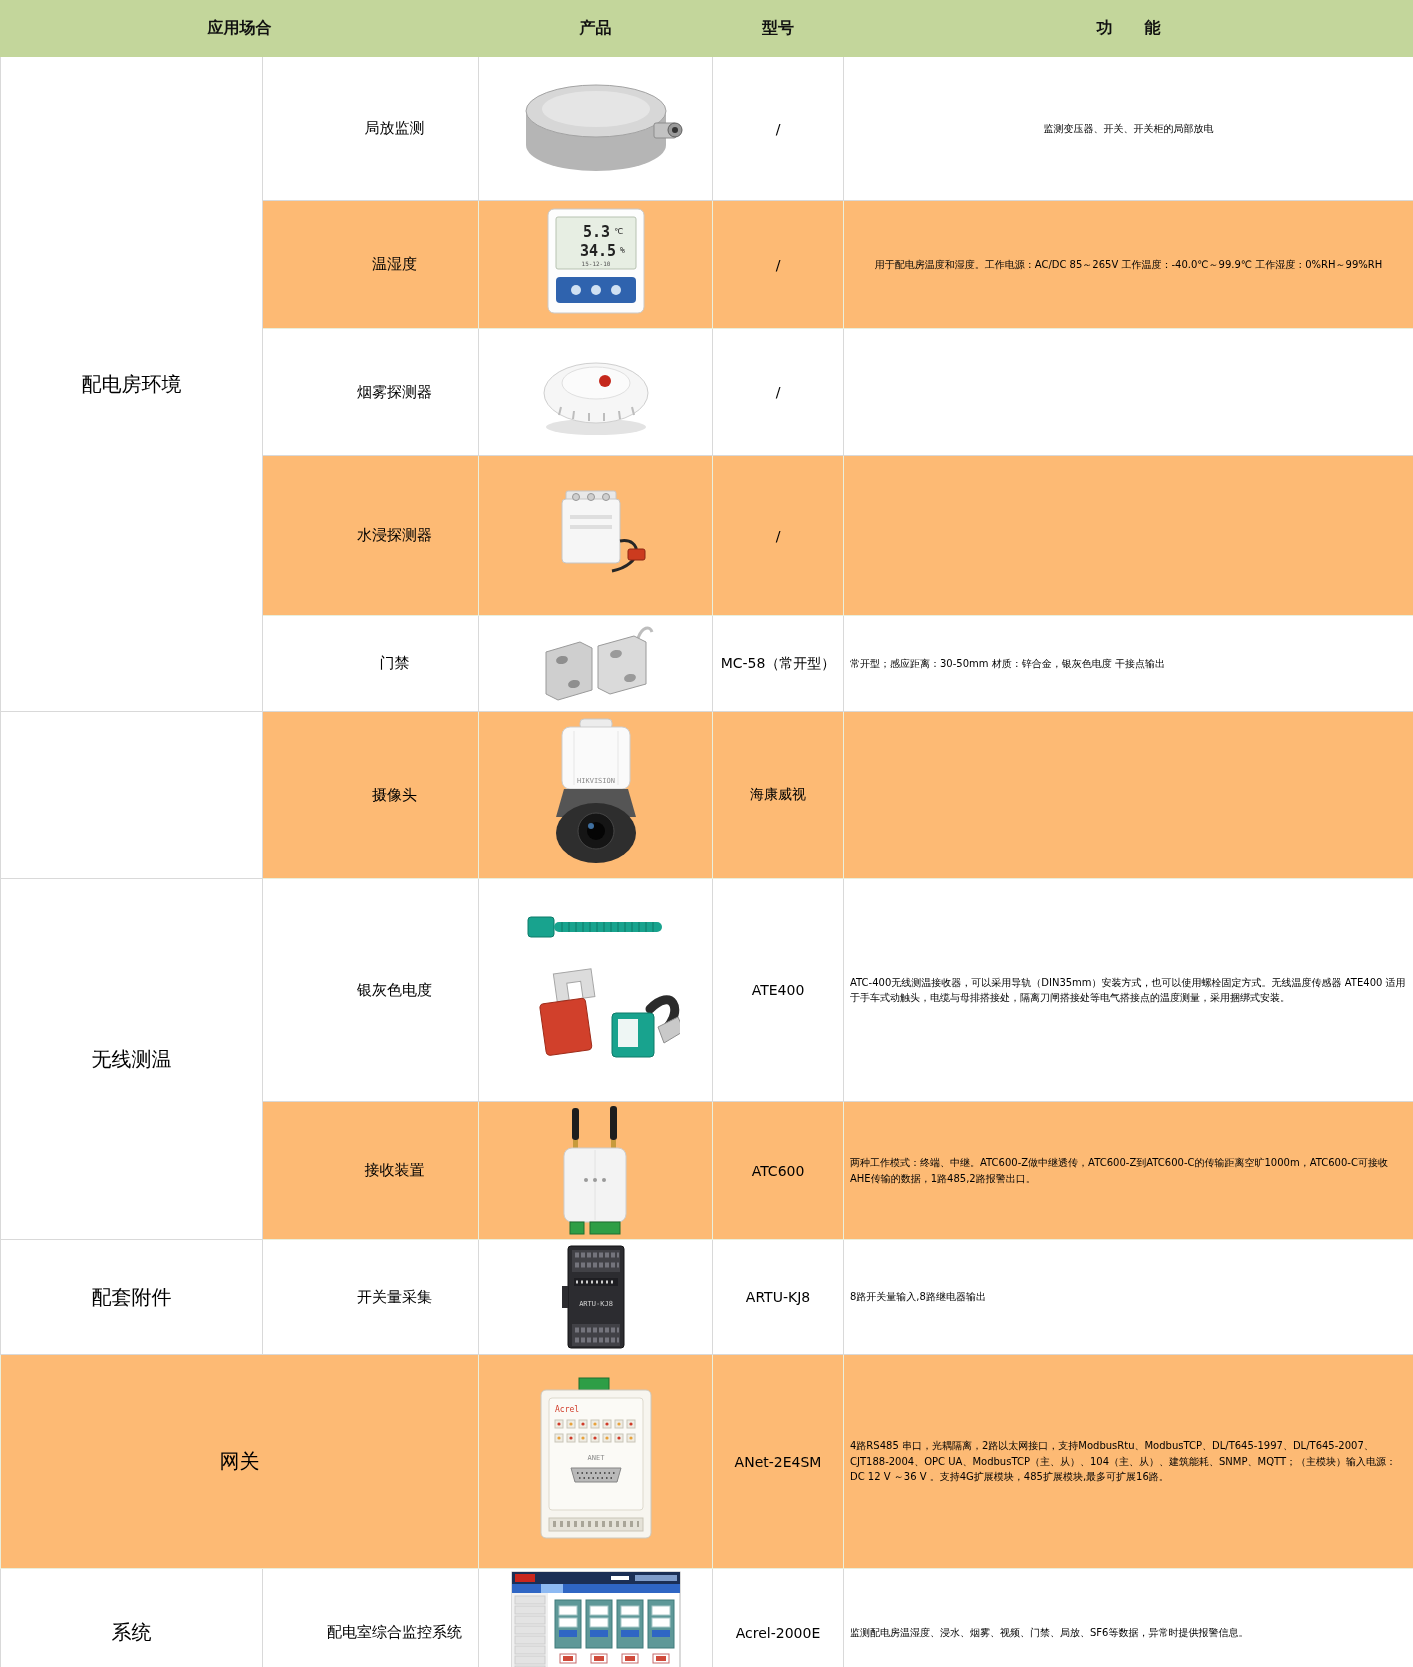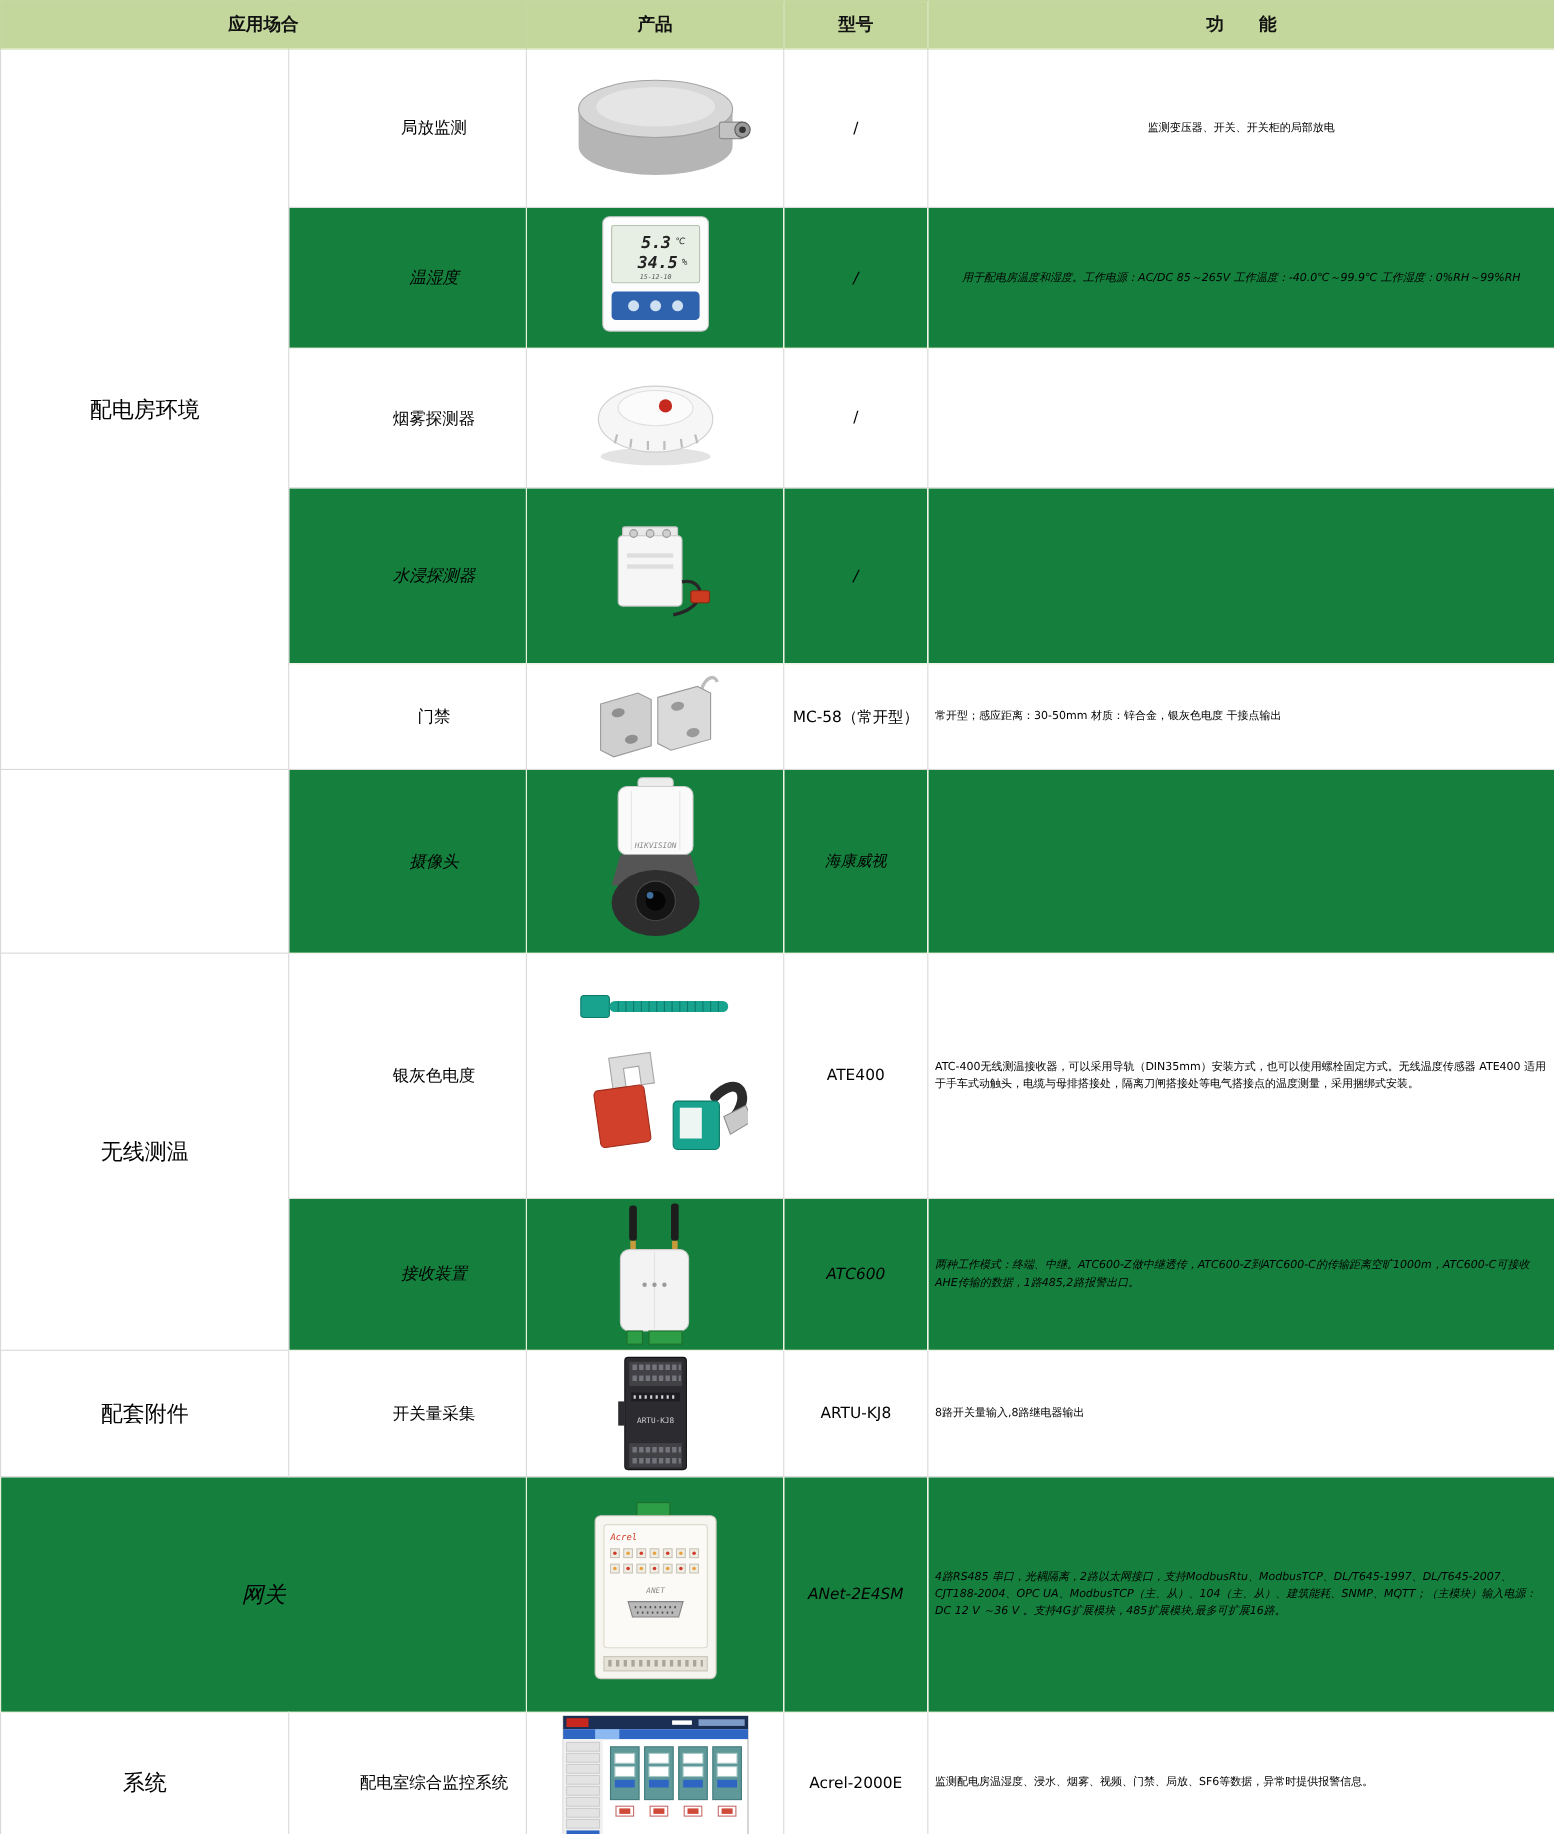--- a/index.html
+++ b/index.html
@@ -1,20 +1,20 @@
 <!DOCTYPE html>
 <html><head>
 <meta charset="utf-8">
 <style>
   html,body{margin:0;padding:0;background:#fff;}
   body{width:1413px;font-family:"DejaVu Sans","Liberation Sans",sans-serif;color:#000;}
   table{border-collapse:collapse;table-layout:fixed;width:1413px;}
   td,th{border:1px solid #d9d9d9;padding:0;vertical-align:middle;overflow:hidden;}
   thead th{background:#c3d69b;border-color:#c3d69b;font-size:16px;font-weight:bold;color:#111;}
-  td.g{background:#15803d;border-color:#eaefdc;font-style:italic;}
+  td.g{background:#fdba74;border-color:#eaefdc;}
   .scene{text-align:center;font-size:20px;}
   .pname{text-align:center;font-size:15px;padding-left:48px;}
   .model{text-align:center;font-size:14px;white-space:nowrap;}
   .imgc{text-align:center;}
   .imgc svg{display:inline-block;vertical-align:middle;}
   .func{font-size:10px;line-height:1.55;padding:8px 6px;text-align:left;}
   .func.center{text-align:center;}
   .bottom-strip{width:1413px;height:4px;}
   text{font-family:"DejaVu Sans Mono","DejaVu Sans",monospace;}
 </style>
@@ -23,21 +23,21 @@
 
 <table>
   <colgroup>
     <col style="width:262px">
       <col style="width:216px">
       <col style="width:234px">
       <col style="width:131px">
       <col style="width:570px">
   </colgroup>
   <thead>
-    <tr style="height:44px">
+    <tr style="height:56px">
       <th colspan="2">应用场合</th>
       <th>产品</th>
       <th>型号</th>
       <th>功　　能</th>
     </tr>
   </thead>
   <tbody>
 
     <tr style="height:144px">
       <td class="scene" rowspan="5">配电房环境</td>

